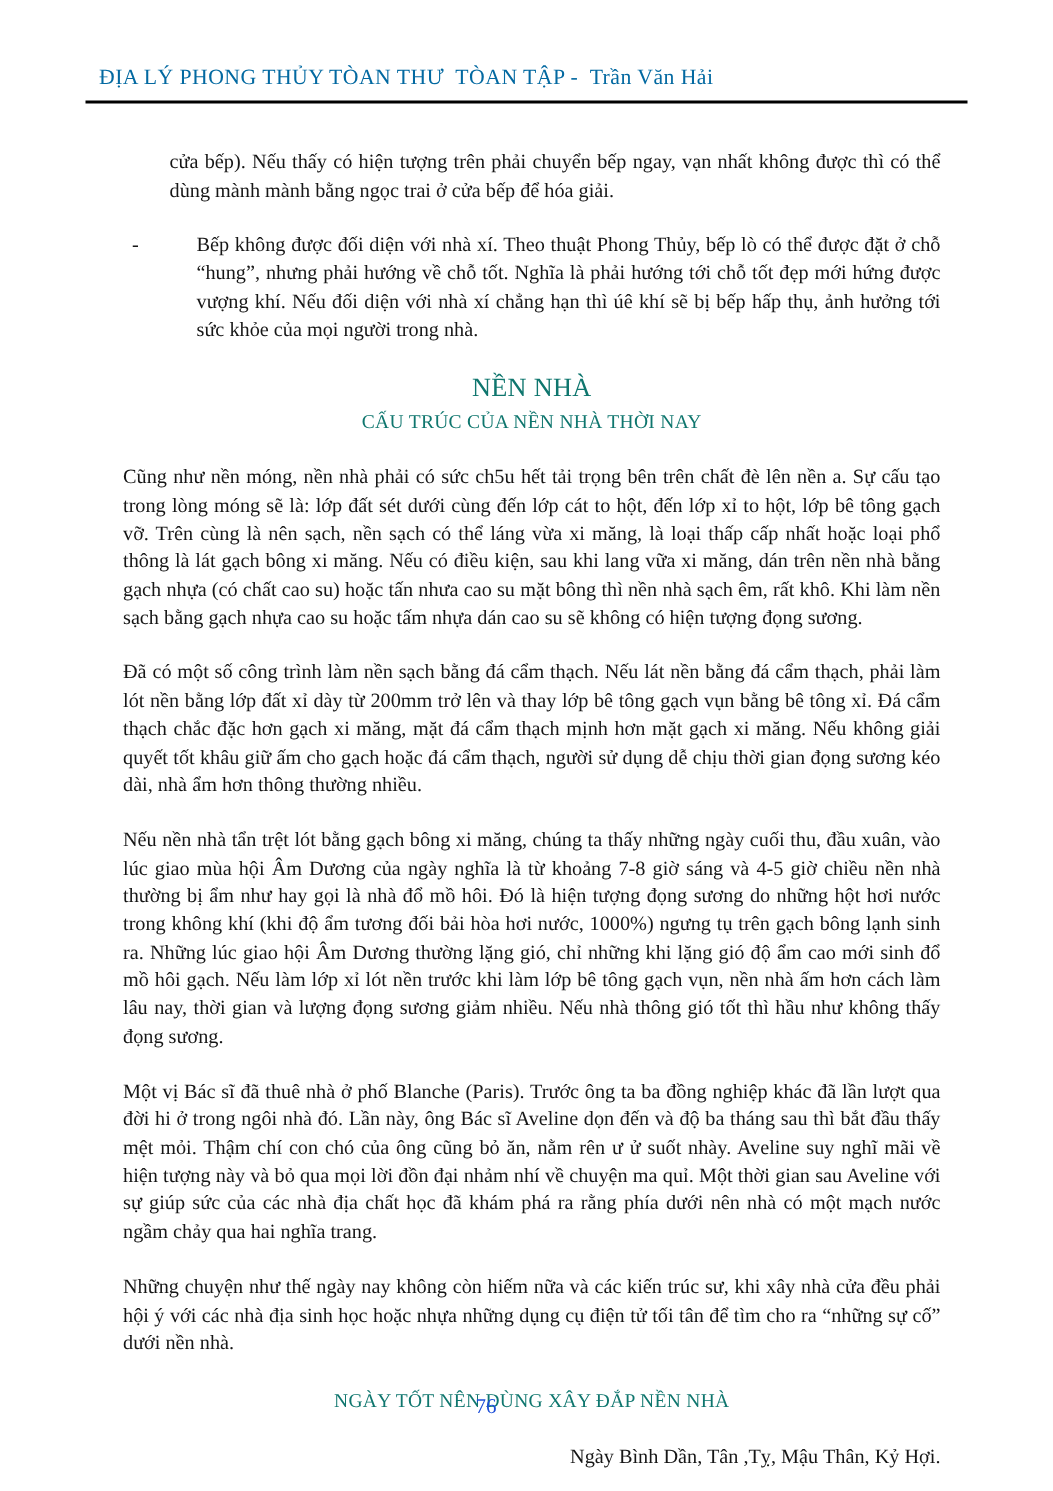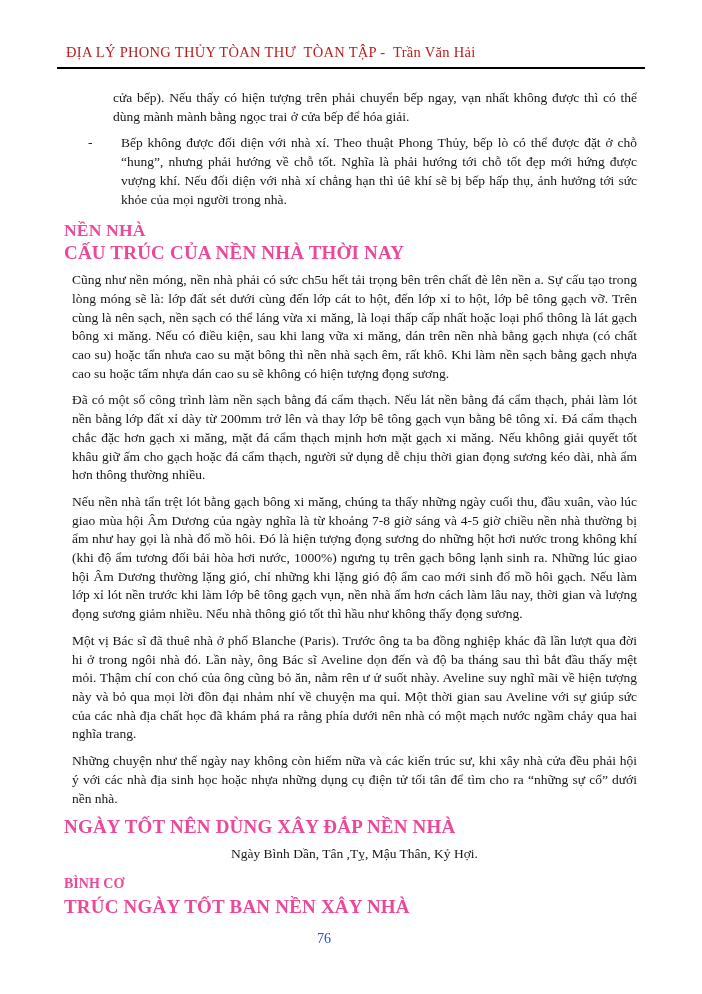--- a/index.html
+++ b/index.html
@@ -12,71 +12,71 @@
     color: #161616;
     overflow: hidden;
   }
   .running-title {
     position: absolute;
     top: 44px;
     left: 66px;
     font-size: 14.5px;
     letter-spacing: 0.3px;
     white-space: pre;
-    color: #b91c1c;
+    color: #0369a1;
   }
   .header-rule {
     position: absolute;
     top: 67px;
     left: 57px;
     width: 588px;
     border-top: 2px solid #000;
     height: 0;
   }
   .content {
     position: absolute;
     top: 81px;
     left: 64px;
     width: 581px;
     font-size: 13.5px;
     line-height: 18.7px;
     text-align: justify;
   }
-  p { margin: 8px; }
+  p { margin: 18px; }
   .indent { margin-left: 49px; }
   .bullet {
     position: relative;
     padding-left: 49px;
   }
   .bullet .marker {
     position: absolute;
     left: 24px;
     top: 0;
     text-align: left;
   }
-  h1, h2 { margin: 0; text-align: left; font-weight: bold; color: #ec4899; }
+  h1, h2 { margin: 0; text-align: center; font-weight: normal; color: #0f766e; }
   .h-main {
     font-size: 17.5px;
     line-height: 23px;
     margin-top: 10px;
     letter-spacing: 0.2px;
   }
   .h-sub {
-    font-size: 19px;
+    font-size: 13px;
     line-height: 21px;
     letter-spacing: 0.2px;
     margin-bottom: 1px;
   }
   .sec-gap { }
   .h-binh {
     font-size: 14px;
     line-height: 24px;
     margin-top: 2px;
   }
-  .days-line { text-align: center; }
+  .days-line { text-align: right; }
   .page-footer {
     position: absolute;
     top: 931px;
     left: 294px;
     width: 60px;
     text-align: center;
     font-size: 14px;
     color: #1d4ed8;
   }
 </style>

